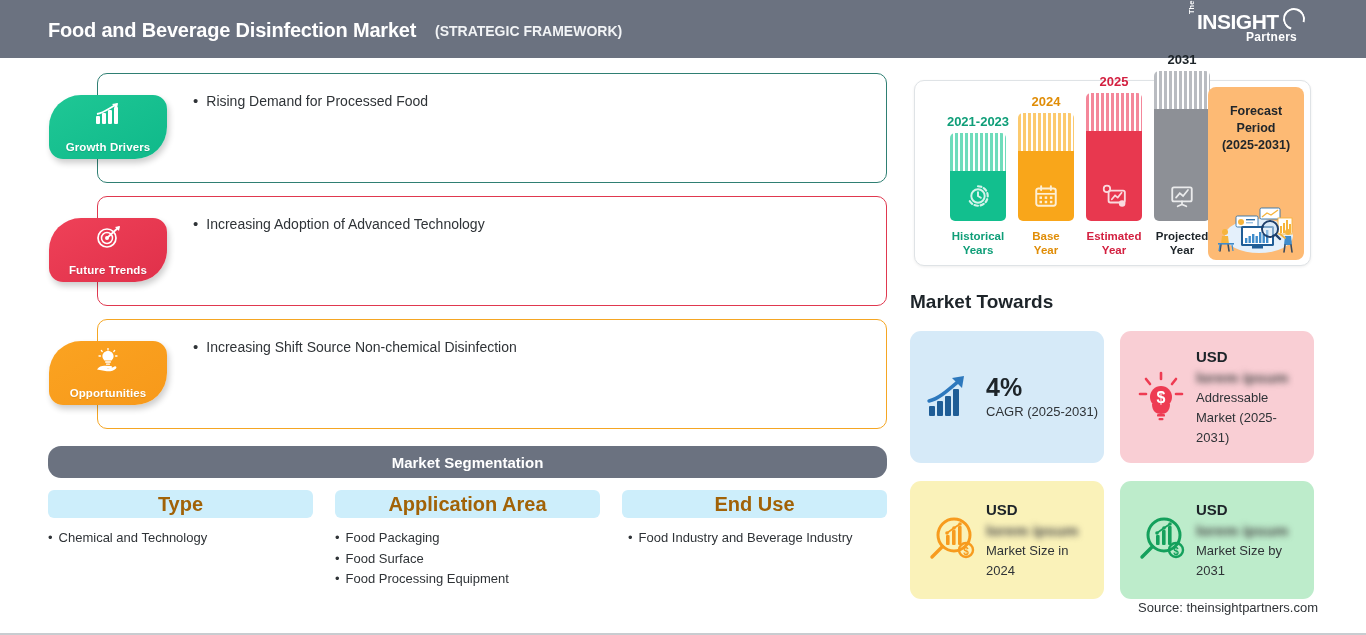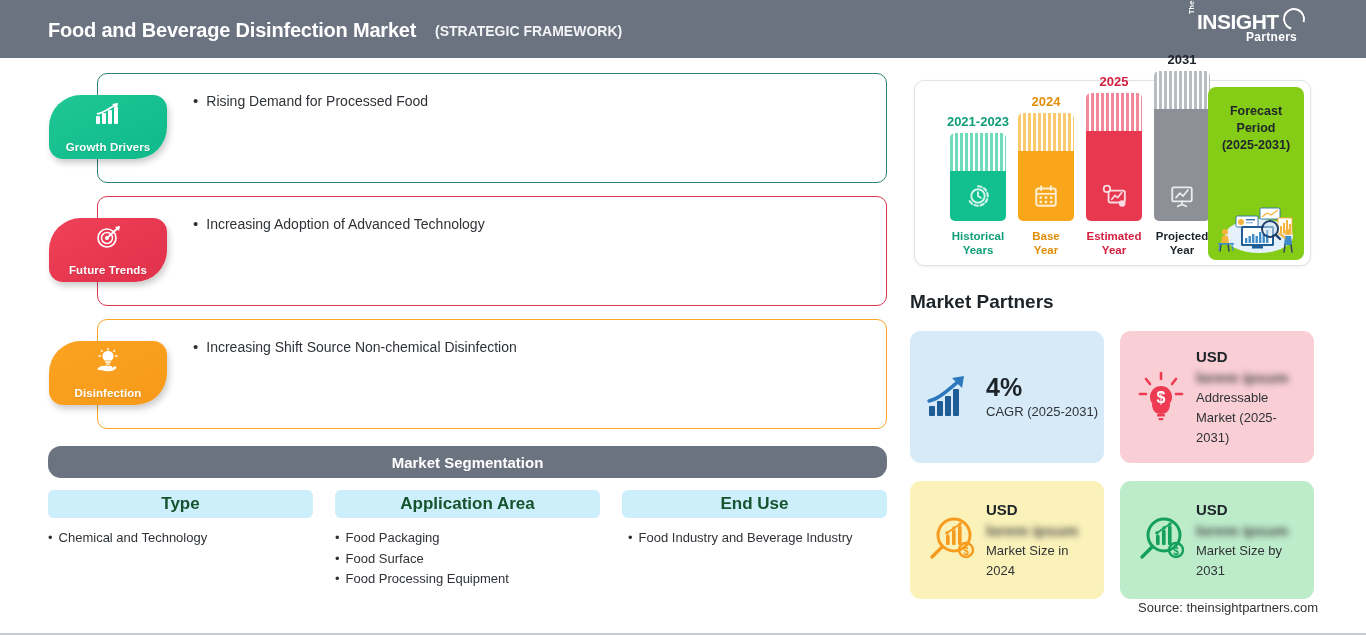--- a/index.html
+++ b/index.html
@@ -113,21 +113,21 @@
     position: absolute; left: 48px; top: 446px;
     width: 839px; height: 32px;
     background: #6b7280; border-radius: 13px;
     display: flex; align-items: center; justify-content: center;
     color: #ffffff; font-size: 15px; font-weight: bold;
   }
   .seg-col { position: absolute; top: 490px; }
   .seg-pill {
     height: 28px; background: #cdeefb; border-radius: 6px;
     display: flex; align-items: center; justify-content: center;
-    color: #14532d; font-size: 17px; font-weight: bold;
+    color: #a16207; font-size: 20px; font-weight: bold;
   }
   .seg-items { margin-top: 10px; }
   .seg-item {
     font-size: 13px; color: #2f3337;
     line-height: 20.5px; white-space: nowrap;
   }
   .seg-item::before { content: "\2022"; margin-right: 6px; }
   #seg-type  { left: 48px;  width: 265px; }
   #seg-app   { left: 335px; width: 265px; }
   #seg-end   { left: 622px; width: 265px; }
@@ -168,21 +168,21 @@
   .bar-caption {
     position: absolute; bottom: 0px; left: 50%;
     transform: translateX(-50%);
     text-align: center; font-size: 11.5px; font-weight: bold;
     line-height: 14px; white-space: nowrap;
   }
 
   .forecast {
     position: absolute; right: 6px; top: 6px;
     width: 96px; height: 173px;
-    background: #84cc16; border-radius: 8px; padding-left: 12px;
+    background: #fdba74; border-radius: 8px; padding-left: 12px;
   }
   .forecast-text {
     position: absolute; top: 16px; left: 0; width: 100%;
     text-align: center; font-size: 12.5px; font-weight: bold;
     color: #21262b; line-height: 17px;
   }
   .forecast-illus {
     position: absolute; bottom: 6px; left: 4px;
     width: 88px; height: 58px;
   }
@@ -292,21 +292,21 @@
         <g stroke="#fff" stroke-width="1.3" stroke-linecap="round">
           <path d="M14 0.6 L14 2"></path>
           <path d="M7.3 2.4 L8.2 3.5"></path>
           <path d="M20.7 2.4 L19.8 3.5"></path>
           <path d="M5 8 L6.4 8"></path>
           <path d="M23 8 L21.6 8"></path>
         </g>
         <path d="M3 21.5 C5 18.6 8 17.6 11 17.8 L17 18.1 C18.3 18.2 18.3 20 17 20 L12.6 20 C14.8 20.5 18 20 20.4 18.6 C21.8 17.8 23.2 19.2 22 20.4 C19.6 22.8 15 24 11.4 23 Z" fill="#fff"></path>
       </svg>
     </span>
-    <span class="badge-label">Disinfection</span>
+    <span class="badge-label">Opportunities</span>
   </div>
 
   <div class="seg-header">
     <span>Market Segmentation</span>
   </div>
 
   <div class="seg-col" id="seg-type">
     <div class="seg-pill">
       <span>Type</span>
     </div>
@@ -464,21 +464,21 @@
         <g>
           <circle cx="76" cy="36" r="3" fill="#f6b43c"></circle>
           <path d="M73 40 L79 40 L80 49 L72 49 Z" fill="#3f8ccb"></path>
           <path d="M73 49 L72 56 M79 49 L80 56" stroke="#3a4a5c" stroke-width="1.6" stroke-linecap="round"></path>
           <path d="M73 42 L68 38" stroke="#f6b43c" stroke-width="1.8" stroke-linecap="round"></path>
         </g>
       </svg>
     </div>
   </div>
 
-  <div class="outlook-title">Market Partners</div>
+  <div class="outlook-title">Market Towards</div>
 
   <div class="ocard" id="ocard-cagr">
     <svg class="ocard-icon" viewBox="0 0 54 54">
       <g fill="#1f5d96">
         <rect x="5" y="36" width="6" height="10" rx="1"></rect>
         <rect x="13" y="31" width="6" height="15" rx="1"></rect>
         <rect x="21" y="26" width="6" height="20" rx="1"></rect>
         <rect x="29" y="19" width="6" height="27" rx="1"></rect>
       </g>
       <path d="M5 31 C14 29, 22 22, 36 10" stroke="#2d78bd" stroke-width="3.4" fill="none" stroke-linecap="round"></path>

